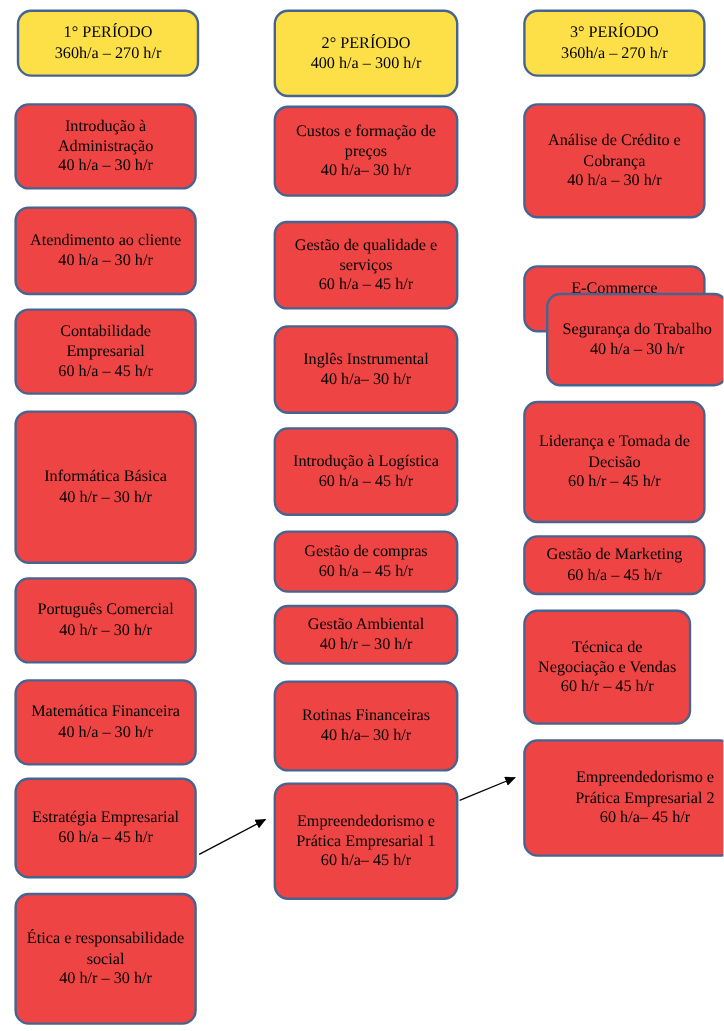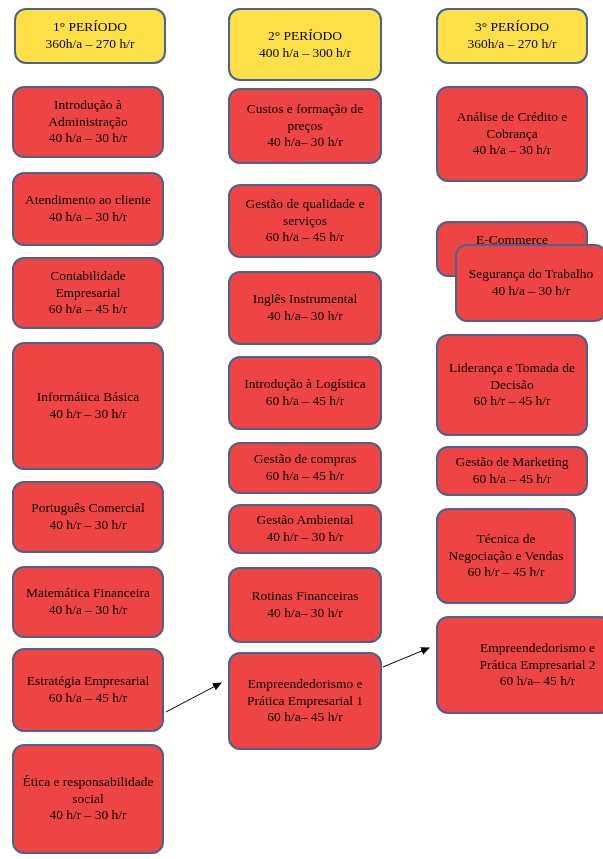--- a/index.html
+++ b/index.html
@@ -77,21 +77,21 @@
   </div>
 
   <div class="box header" style="left:228px;top:8px;width:154px;height:73px;">
     <div>2° PERÍODO</div>
     <div>400 h/a – 300 h/r</div>
   </div>
   <div class="box" style="left:228px;top:88px;width:154px;height:76px;">
     <div>Custos e formação de preços</div>
     <div>40 h/a– 30 h/r</div>
   </div>
-  <div class="box" style="left:228px;top:184px;width:154px;height:74px;">
+  <div class="box" style="left:228px;top:184px;width:154px;height:74px;border-radius:11px;">
     <div>Gestão de qualidade e serviços</div>
     <div>60 h/a – 45 h/r</div>
   </div>
   <div class="box" style="left:228px;top:271px;width:154px;height:74px;">
     <div>Inglês Instrumental</div>
     <div>40 h/a– 30 h/r</div>
   </div>
   <div class="box" style="left:228px;top:356px;width:154px;height:74px;">
     <div>Introdução à Logística</div>
     <div>60 h/a – 45 h/r</div>

